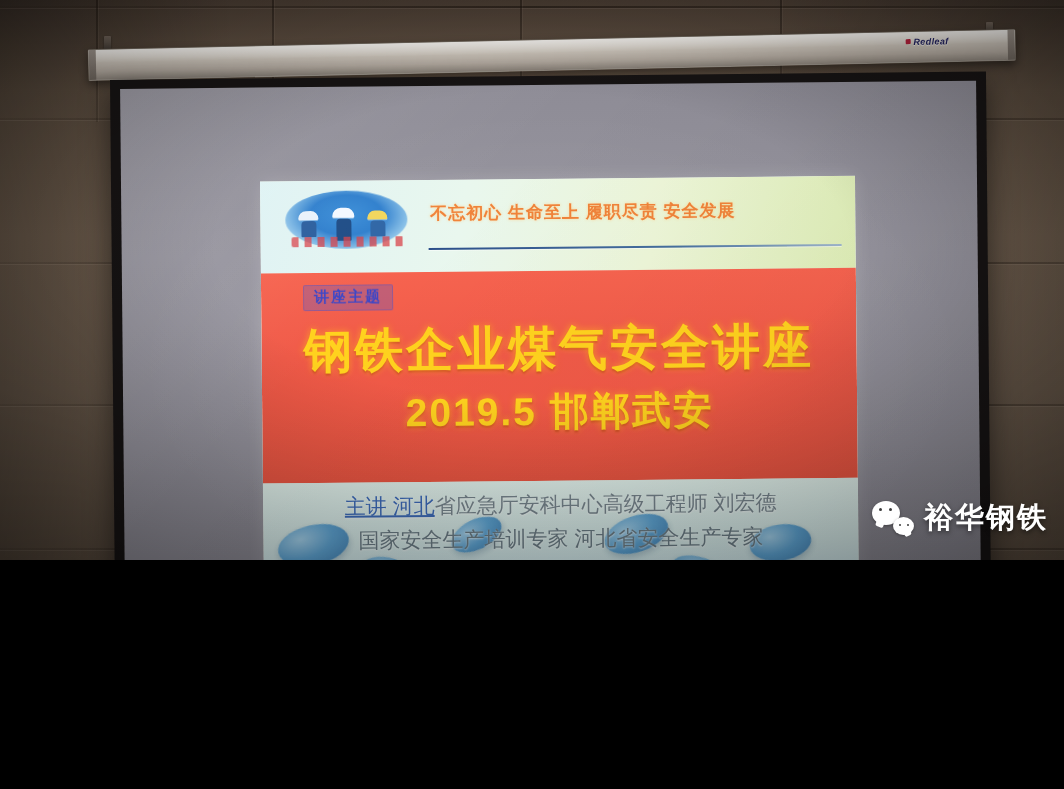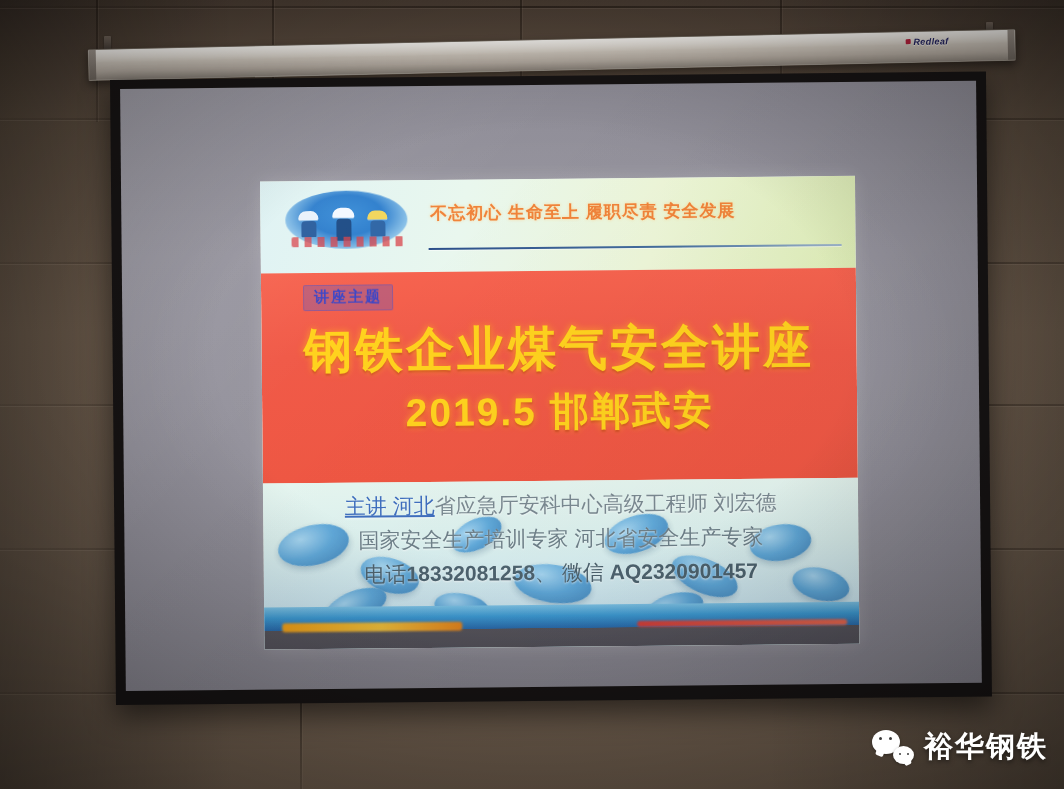--- a/index.html
+++ b/index.html
@@ -2,21 +2,21 @@
 <html lang="zh"><head>
 <meta charset="utf-8">
 <title>Projector Slide</title>
 <style>
   html,body{margin:0;padding:0;background:#000;}
   body{
     font-family:"Liberation Sans","DejaVu Sans",sans-serif;
   }
   #stage{
     position:relative;
-    width:1064px;height:789px;
+    width:1064px;height:560px;
     overflow:hidden;
     background:#5a4a3c;
   }
 
   
   .wall{
     position:absolute;inset:0;
     background:
       linear-gradient(90deg, rgba(0,0,0,.30) 0%, rgba(0,0,0,0) 22%, rgba(0,0,0,0) 72%, rgba(0,0,0,.22) 100%),
       linear-gradient(180deg, #4a3d33 0%, #6b5a4a 16%, #7d6a58 42%, #7a6857 70%, #6e5d4d 100%);

